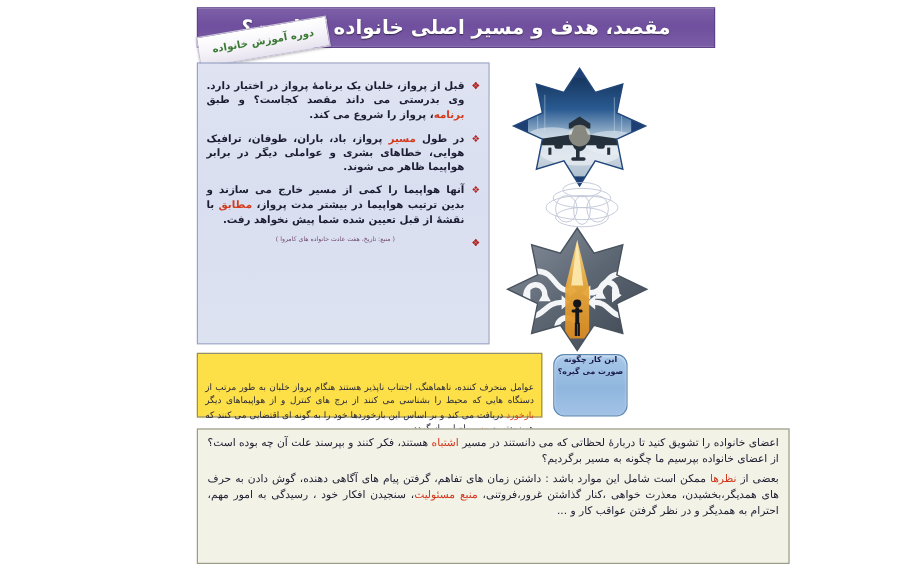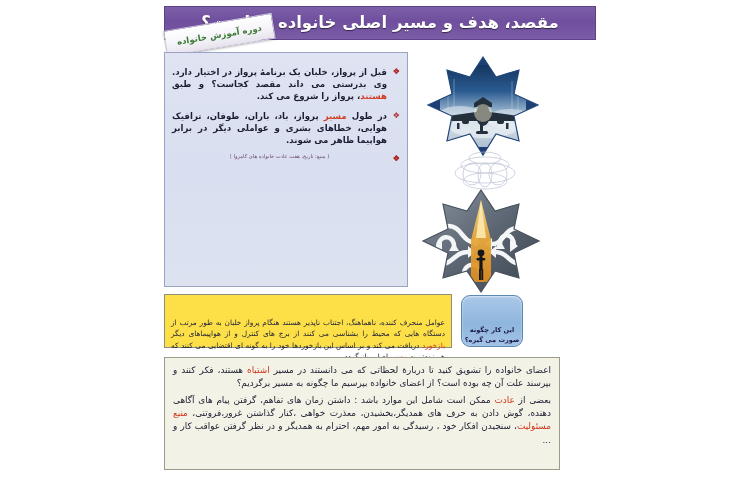--- a/index.html
+++ b/index.html
@@ -74,31 +74,31 @@
     position:absolute;left:164px;top:294px;width:288px;height:54px;
     background:#fde047;border:1px solid #8e8e7a;
     box-sizing:border-box;padding:22px 6px;
     font-size:7.4px;line-height:1.52;color:#23233a;text-align:justify;
   }
   .mid-q{
     position:absolute;left:461px;top:295px;width:62px;height:52px;
     background:linear-gradient(180deg,#a9c8e8 0%,#8fb6de 55%,#a3c3e6 100%);
     border:1px solid #5d89b5;border-radius:9px;
     box-sizing:border-box;
-    display:flex;align-items:flex-end;justify-content:center;
+    display:flex;align-items:flex-start;justify-content:center;
     box-shadow:inset 0 1px 2px rgba(255,255,255,.6);
   }
   .mid-q-text{
     color:#1b1b4a;font-size:6.6px;font-weight:bold;line-height:1.5;
     text-align:center;
   }
 
   
   .bottom-box{
-    position:absolute;left:164px;top:357px;width:396px;height:113px;
+    position:absolute;left:164px;top:357px;width:494px;height:113px;
     background:#f2f2e6;border:1px solid #9b9b88;
     box-sizing:border-box;padding:6px 8px;
   }
   .bp{
     font-size:8.9px;line-height:1.5;color:#1b1b30;
     text-align:justify;margin:0 0 3px 0;
   }
   .bp.last{margin-bottom:0;}
   .redw{color:#d2341a;}
 </style>
@@ -115,28 +115,29 @@
     <div class="tab-text">دوره آموزش خانواده</div>
   </div>
 
   <div class="bullets-box">
     <ul class="blist">
       <li>
         <span class="bul">❖</span>
       </li>
       <li>
         <span class="bul">❖</span>
-        <span>قبل از پرواز، خلبان یک برنامهٔ پرواز در اختیار دارد. وی بدرستی می داند مقصد کجاست؟ و طبق <span class="hl">هستند</span>، پرواز را شروع می کند.</span>
+        <span>قبل از پرواز، خلبان یک برنامهٔ پرواز در اختیار دارد. وی بدرستی می داند مقصد کجاست؟ و طبق <span class="hl">برنامه</span>، پرواز را شروع می کند.</span>
       </li>
       <li>
         <span class="bul">❖</span>
         <span>در طول <span class="hl">مسیر</span> پرواز، باد، باران، طوفان، ترافیک هوایی، خطاهای بشری و عواملی دیگر در برابر هواپیما ظاهر می شوند.</span>
       </li>
       <li>
         <span class="bul">❖</span>
+        <span>آنها هواپیما را کمی از مسیر خارج می سازند و بدین ترتیب هواپیما در بیشتر مدت پرواز، <span class="hl">مطابق</span> با نقشهٔ از قبل تعیین شده شما پیش نخواهد رفت.</span>
       </li>
       <li>
         <span class="bul">❖</span>
       </li>
       <li>
         <span class="bul">❖</span>
         <span class="cite">( منبع: تاریخ، هفت عادت خانواده های کامروا )</span>
       </li>
     </ul>
   </div>
@@ -266,16 +267,16 @@
   <div class="mid-text">
     <span>عوامل منحرف کننده، ناهماهنگ، اجتناب ناپذیر هستند هنگام پرواز خلبان به طور مرتب از دستگاه هایی که محیط را بشناسی می کنند از برج های کنترل و از هواپیماهای دیگر <span class="hl">بازخورد</span> دریافت می کند و بر اساس این بازخوردها خود را به گونه ای اقتضایی می کنند که هر زودتر به <span class="hl">مسیر</span> اصلی باز گردد.</span>
   </div>
 
   <div class="mid-q">
     <div class="mid-q-text">این کار چگونه صورت می گیره؟</div>
   </div>
 
   <div class="bottom-box">
     <p class="bp">اعضای خانواده را تشویق کنید تا دربارهٔ لحظاتی که می دانستند در مسیر <span class="redw">اشتباه</span> هستند، فکر کنند و بپرسند علت آن چه بوده است؟ از اعضای خانواده بپرسیم ما چگونه به مسیر برگردیم؟</p>
-    <p class="bp last">بعضی از <span class="redw">عادت</span> ممکن است شامل این موارد باشد : داشتن زمان های تفاهم، گرفتن پیام های آگاهی دهنده، گوش دادن به حرف های همدیگر،بخشیدن، معذرت خواهی ،کنار گذاشتن غرور،فروتنی، <span class="redw">منبع مسئولیت</span>، سنجیدن افکار خود ، رسیدگی به امور مهم، احترام به همدیگر و در نظر گرفتن عواقب کار و ...</p>
+    <p class="bp last">بعضی از <span class="redw">نظرها</span> ممکن است شامل این موارد باشد : داشتن زمان های تفاهم، گرفتن پیام های آگاهی دهنده، گوش دادن به حرف های همدیگر،بخشیدن، معذرت خواهی ،کنار گذاشتن غرور،فروتنی، <span class="redw">منبع مسئولیت</span>، سنجیدن افکار خود ، رسیدگی به امور مهم، احترام به همدیگر و در نظر گرفتن عواقب کار و ...</p>
   </div>
 
 </div>
 
 </body></html>

